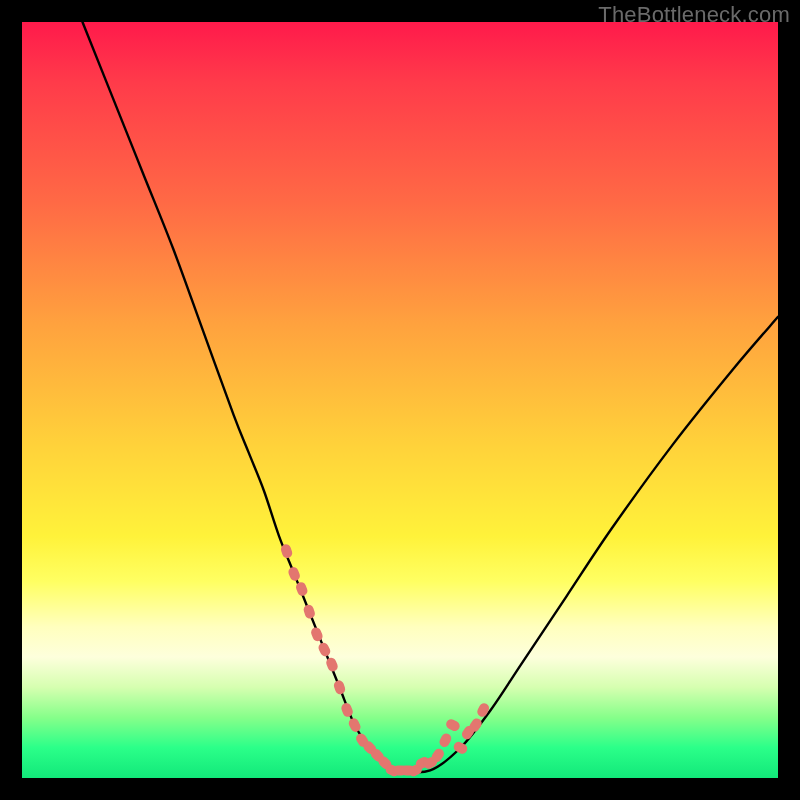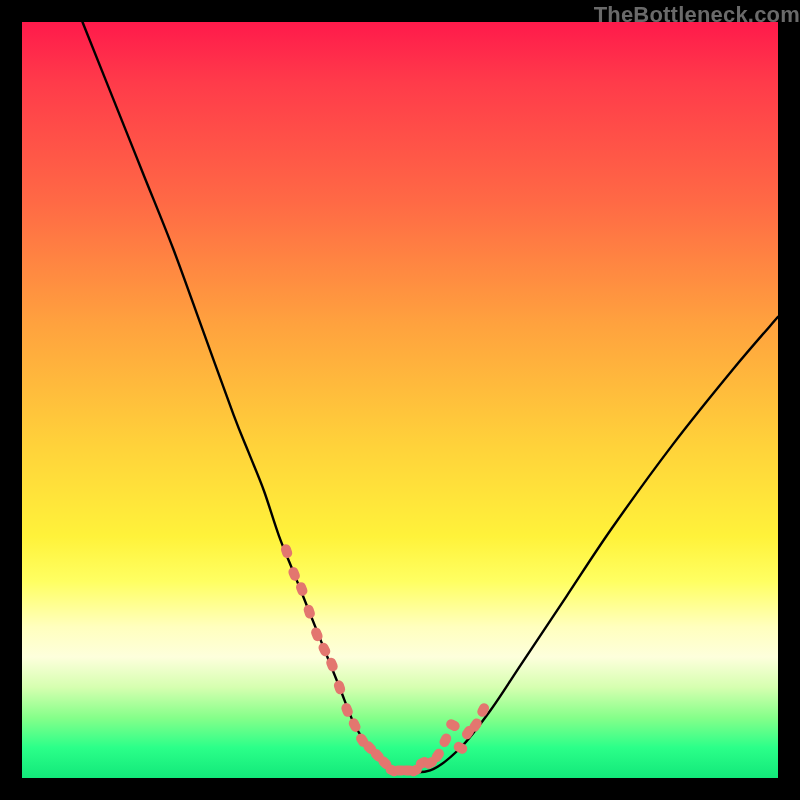--- a/index.html
+++ b/index.html
@@ -38,24 +38,24 @@
       #fdffdc 84%,
       #d6ffb0 88%,
       #86ff8a 92%,
       #2bff89 96%,
       #12e87a 100%
     );
   }
   .watermark {
     position: absolute;
     top: 2px;
-    right: 0;
+    right: 10px;
     color: #6a6a6a;
     font-size: 22px;
-    font-weight: 700;
+    font-weight: 400;
     letter-spacing: 0.2px;
   }
   svg.curve {
     position: absolute;
     top: 0;
     left: 0;
     width: 756px;
     height: 756px;
     overflow: visible;
   }

